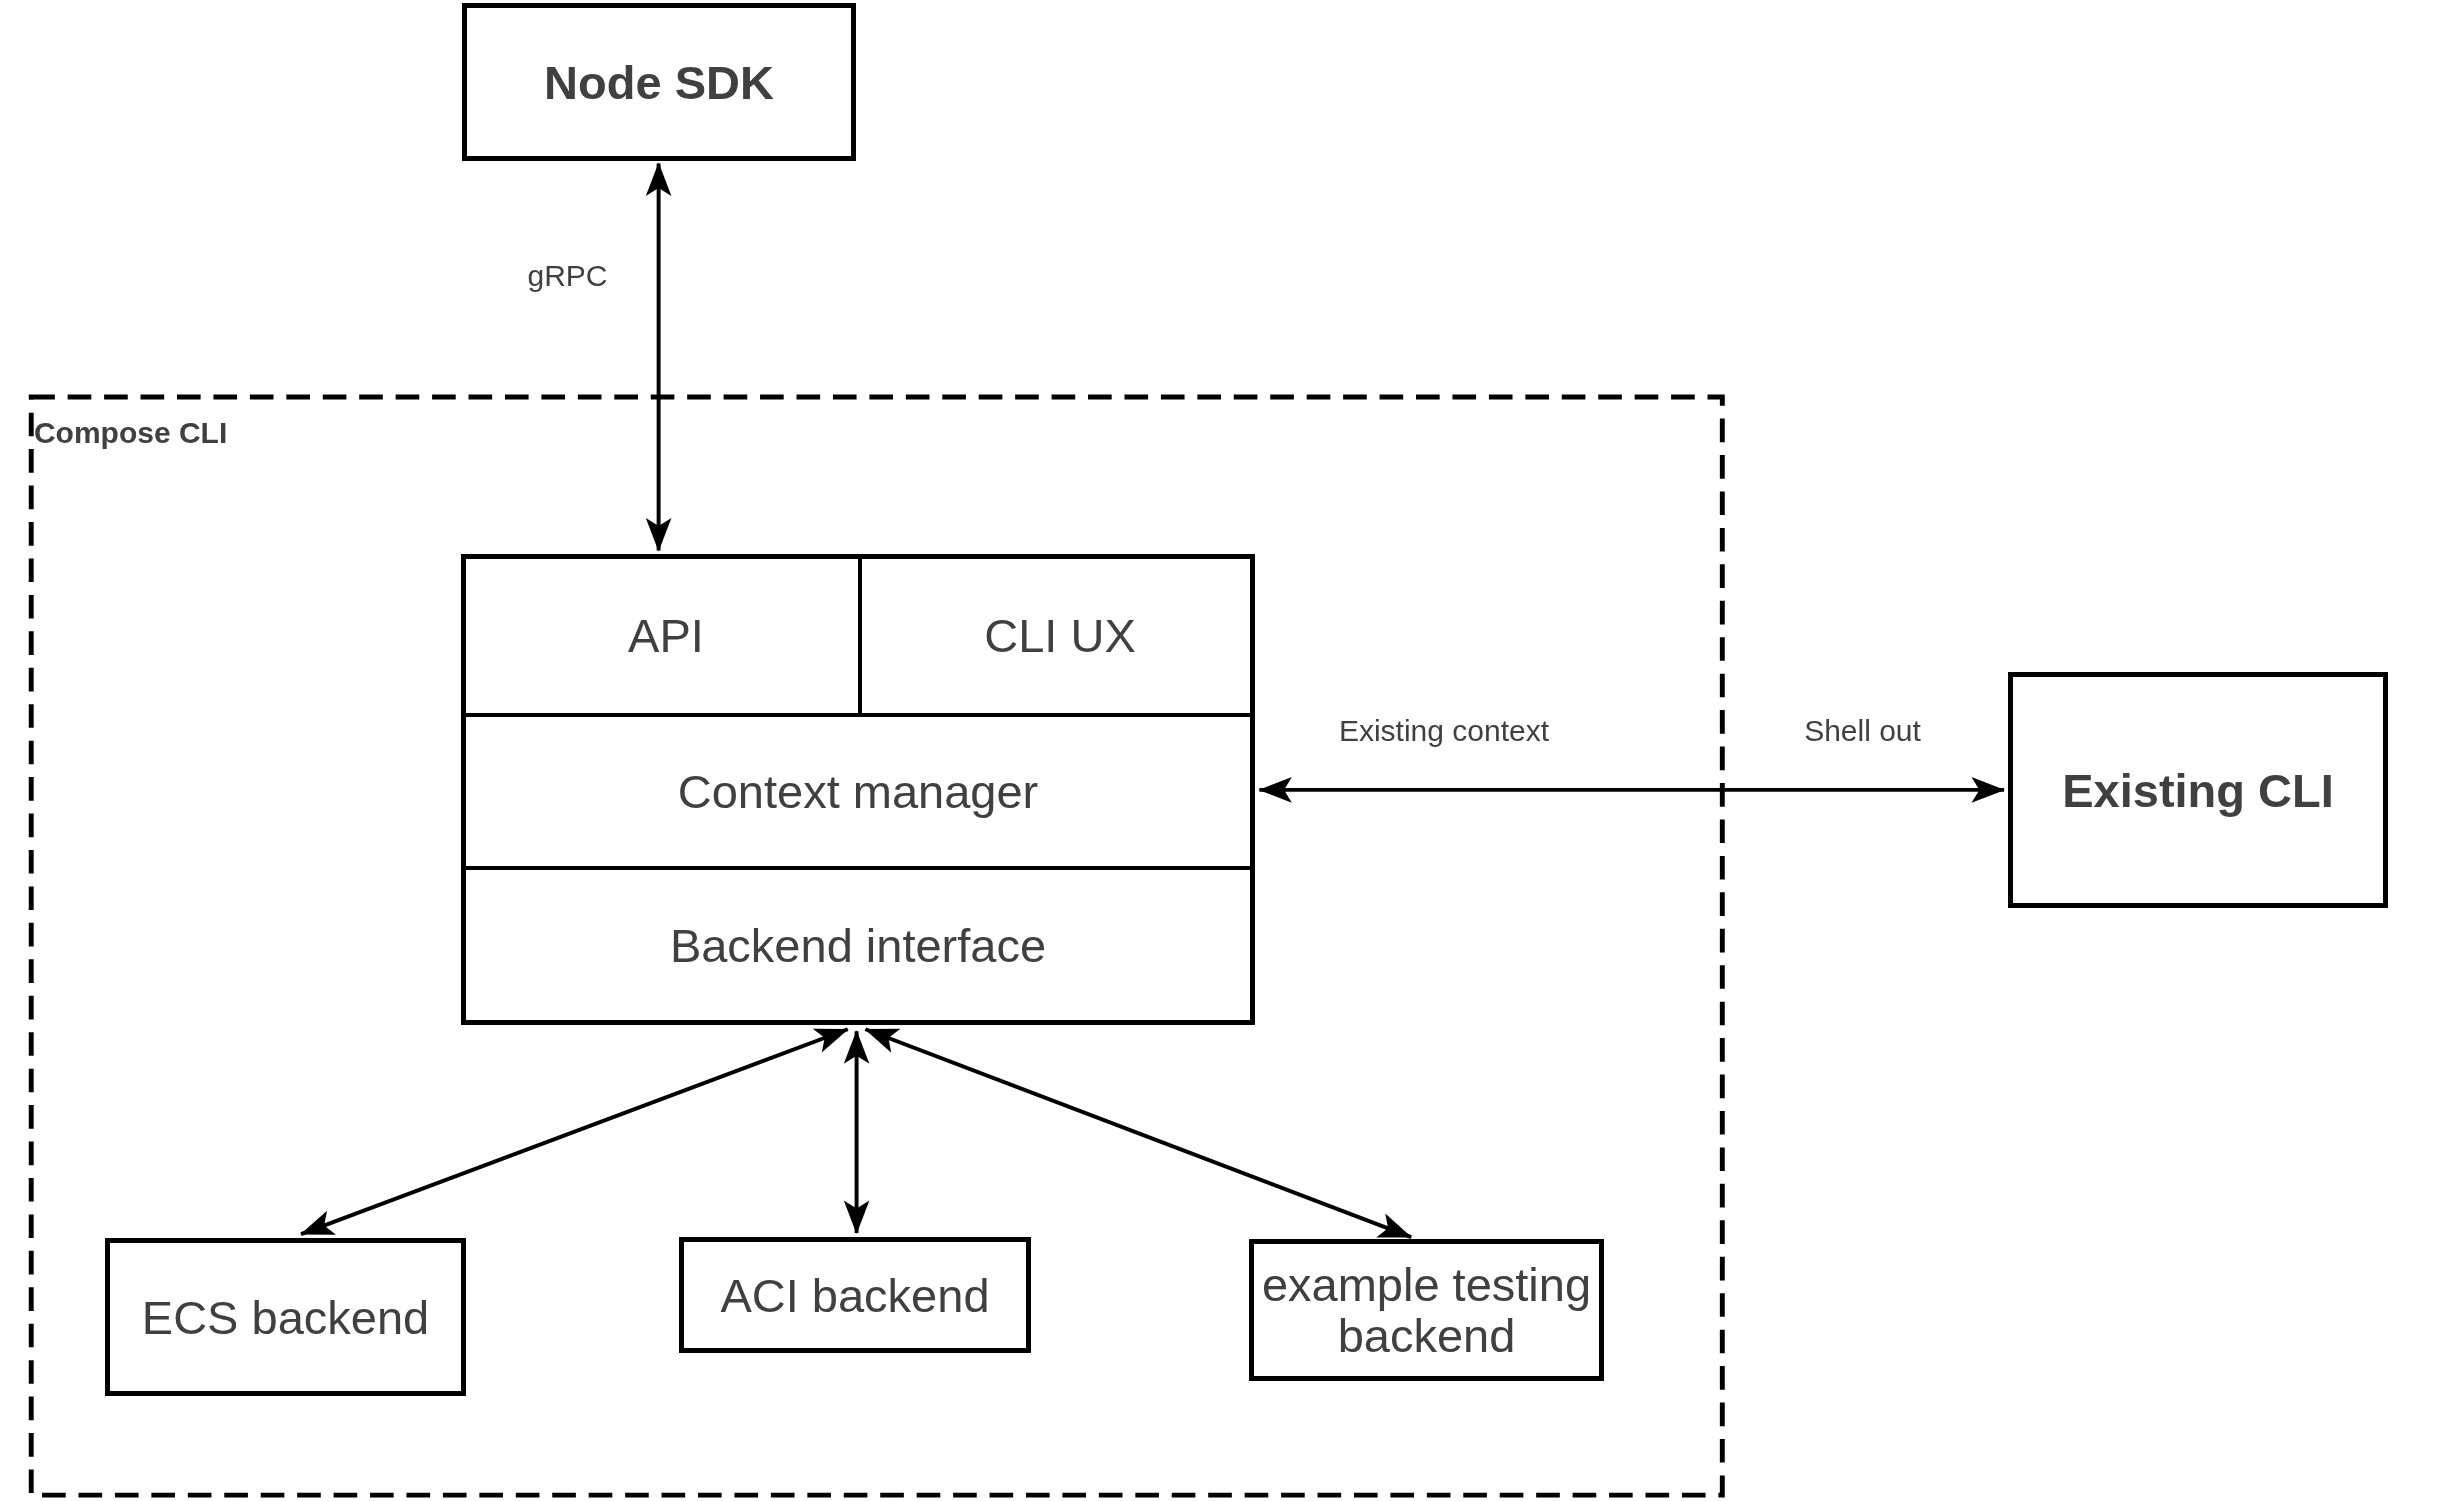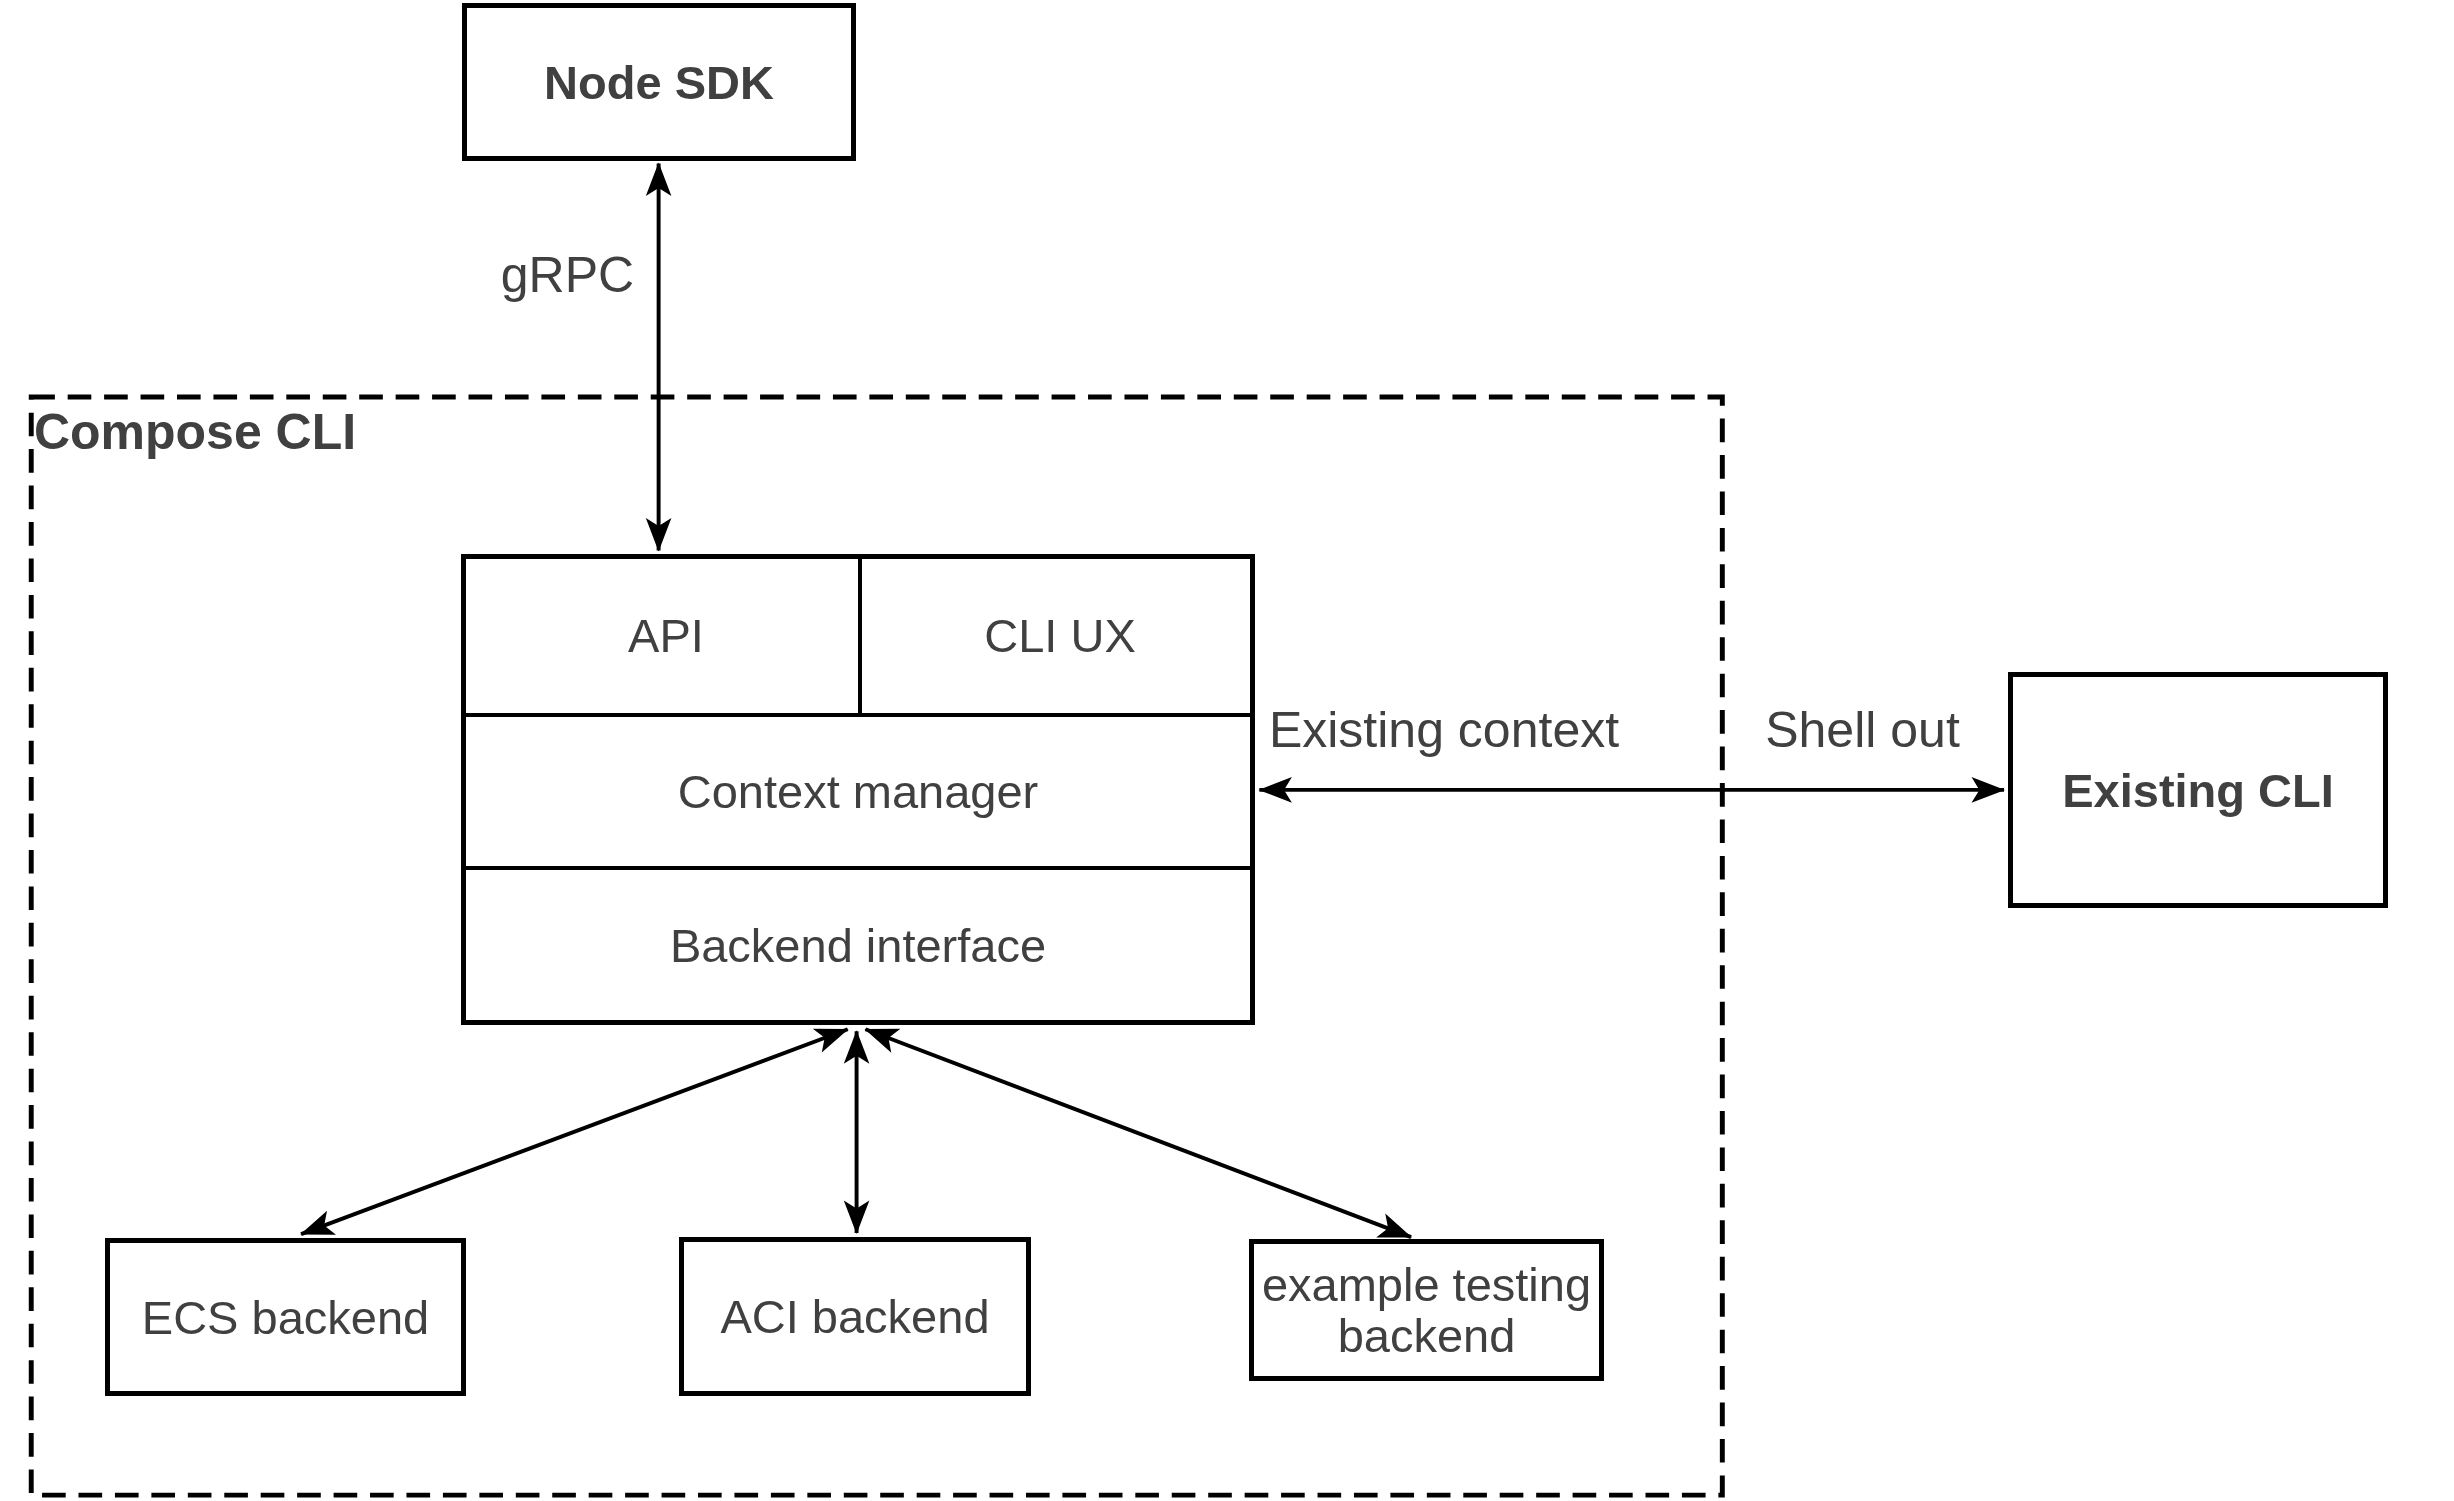--- a/index.html
+++ b/index.html
@@ -34,21 +34,21 @@
     font-size:47px;box-sizing:border-box;padding-left:8px;
   }
   .cell-right{border-left:4.9px solid #000;}
   .row-mid,.row-bot{
     border-top:4.9px solid #000;
     display:flex;align-items:center;justify-content:center;
     font-size:47px;box-sizing:border-box;
   }
   .freelabel{
     position:absolute;
-    font-size:50px;line-height:51px;
+    font-size:30px;line-height:51px;
     white-space:nowrap;
   }
   .center{text-align:center;}
 </style>
 </head>
 <body>
 
 <div class="stage">
 
   <svg class="layer" viewBox="0 0 2492 1524">
@@ -100,21 +100,21 @@
   <div class="freelabel center" style="left:1738px;top:705px;width:197px;">Shell out</div>
 
   <div class="box bold" style="left:1982px;top:672px;width:380px;height:236px;">
     <span>Existing CLI</span>
   </div>
 
   <div class="box" style="left:79px;top:1238px;width:361px;height:158px;">
     <span>ECS backend</span>
   </div>
 
-  <div class="box" style="left:653px;top:1237px;width:352px;height:159px;text-align:right;">
+  <div class="box" style="left:653px;top:1237px;width:352px;height:116px;text-align:right;">
     <span>ACI backend</span>
   </div>
 
   <div class="box" style="left:1223px;top:1239px;width:355px;height:142px;">
     <span style="white-space:normal;">example testing backend</span>
   </div>
 
 </div>
 
 

